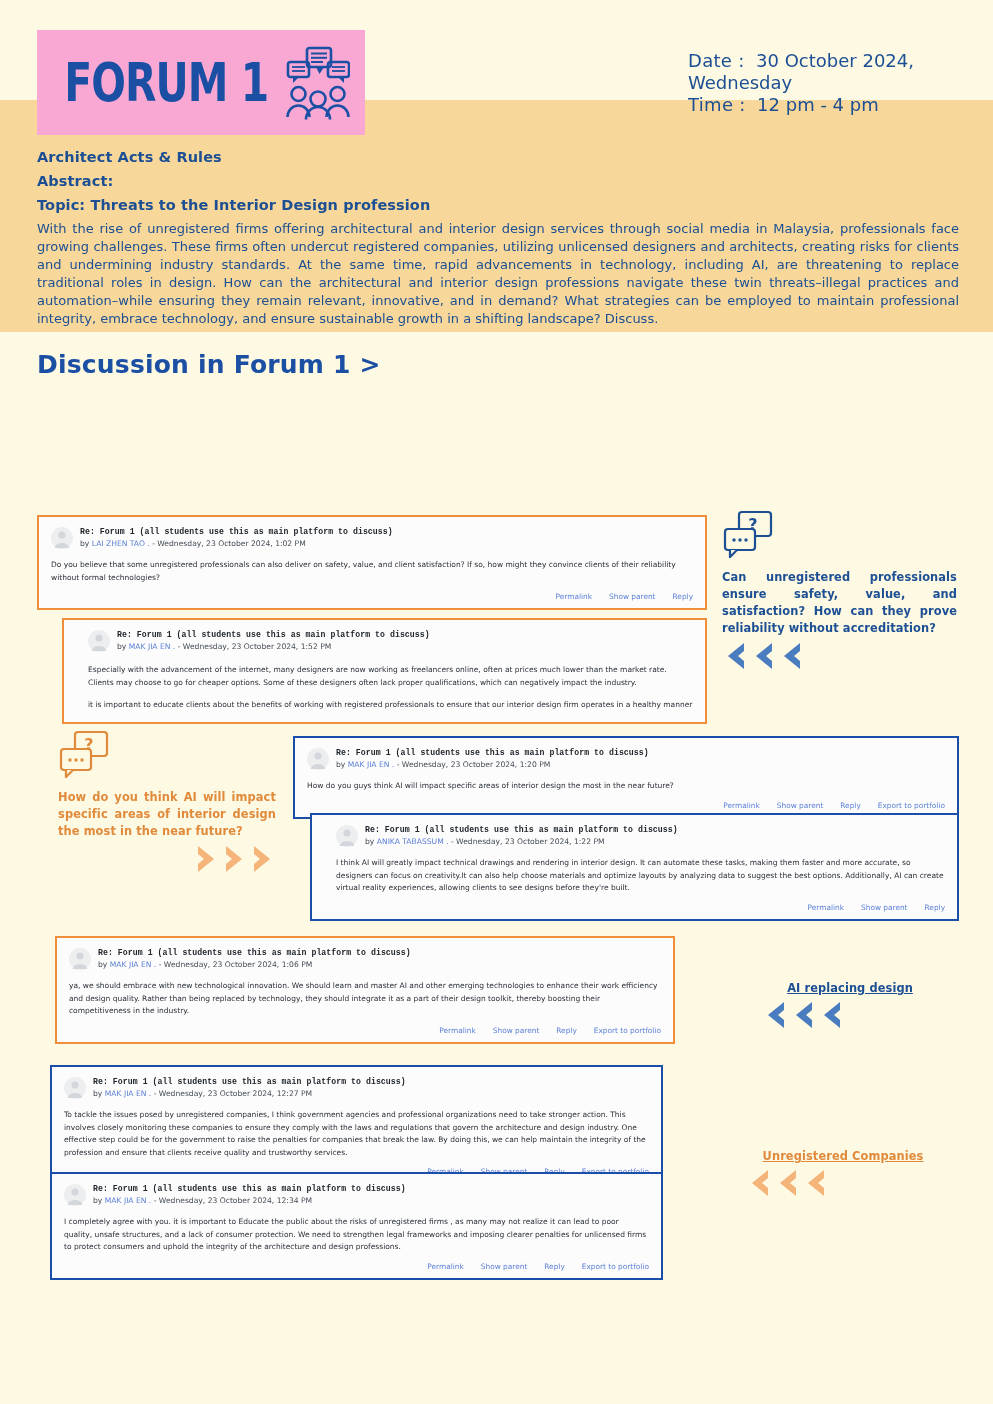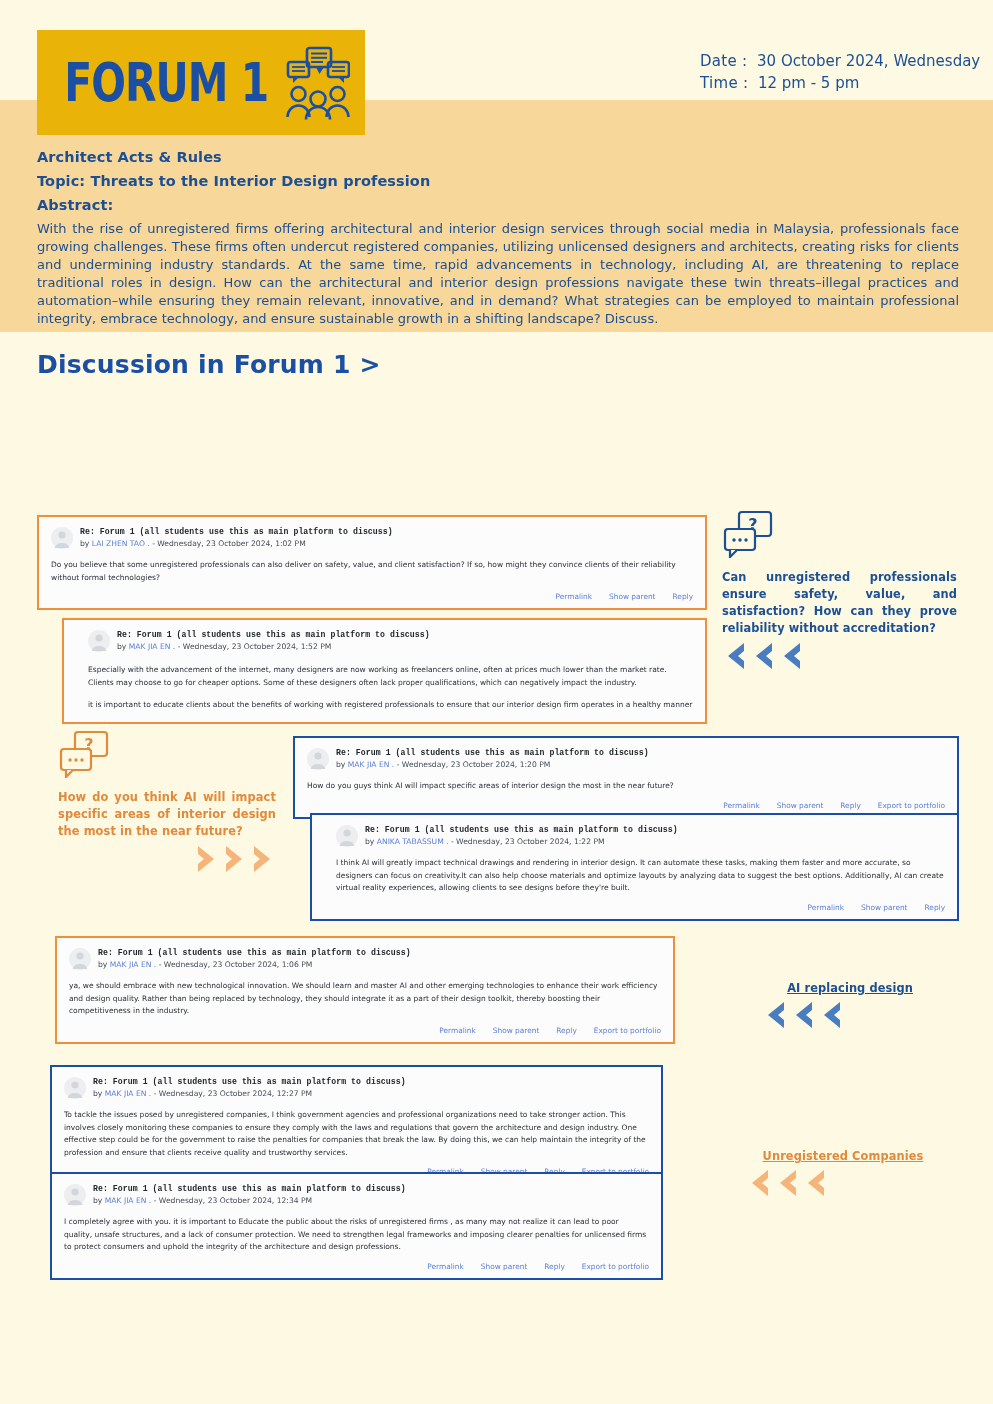--- a/index.html
+++ b/index.html
@@ -15,46 +15,45 @@
   .tan-band {
     position: absolute;
     left: 0; top: 100px;
     width: 993px; height: 232px;
     background: #f7d79a;
   }
   .logo-box {
     position: absolute;
     left: 37px; top: 30px;
     width: 328px; height: 105px;
-    background: #eab308;
+    background: #f9a8d4;
     display: flex;
     align-items: center;
     padding-left: 22px;
     z-index: 5;
   }
   .logo-text {
     font-family: "DejaVu Sans", sans-serif;
     font-weight: bold;
     font-size: 43px;
     letter-spacing: -1px;
     color: #1a4fa3;
     transform: scaleY(1.25) scaleX(0.95);
     line-height: 1;
   }
   .logo-icon { margin-left: 12px; margin-top: 4px; }
 
   .datetime {
     position: absolute;
     left: 688px; top: 50px;
     color: #1c4f93;
-    font-size: 15px;
+    font-size: 18px;
     line-height: 22px;
     font-family: "DejaVu Sans", sans-serif;
     z-index: 6;
-    margin-left: 12px;
   }
   .datetime .lbl { letter-spacing: .3px; }
 
   .hdr-body {
     position: absolute;
     left: 37px; top: 145px;
     width: 922px;
     color: #1c4f93;
     z-index: 5;
   }
@@ -185,27 +184,27 @@
         <path d="M20 73.5 a12 12.5 0 0 1 24 0"></path>
       </g>
     </svg>
   </div>
 </div>
 
 <div class="datetime">
   <div><span class="lbl">Date :</span>
     &nbsp;<span>30 October 2024, Wednesday</span></div>
   <div><span class="lbl">Time :</span>
-    &nbsp;<span>12 pm - 5 pm</span></div>
+    &nbsp;<span>12 pm - 4 pm</span></div>
 </div>
 
 <div class="hdr-body">
   <div class="line">Architect Acts &amp; Rules</div>
+  <div class="line">Abstract:</div>
   <div class="line">Topic: Threats to the Interior Design profession</div>
-  <div class="line">Abstract:</div>
   <div class="abstract">With the rise of unregistered firms offering architectural and interior design services through social media in Malaysia, professionals face growing challenges. These firms often undercut registered companies, utilizing unlicensed designers and architects, creating risks for clients and undermining industry standards. At the same time, rapid advancements in technology, including AI, are threatening to replace traditional roles in design. How can the architectural and interior design professions navigate these twin threats–illegal practices and automation–while ensuring they remain relevant, innovative, and in demand? What strategies can be employed to maintain professional integrity, embrace technology, and ensure sustainable growth in a shifting landscape? Discuss.</div>
 </div>
 
 <div class="section-title">Discussion in Forum 1 &gt;</div>
 
 <div class="post orange" style="left:37px; top:515px; width:670px;">
   <div class="post-head">
     <span class="avatar">
       <svg width="22" height="22" viewBox="0 0 22 22">
           <circle cx="11" cy="11" r="11" fill="#eceef0"></circle>

